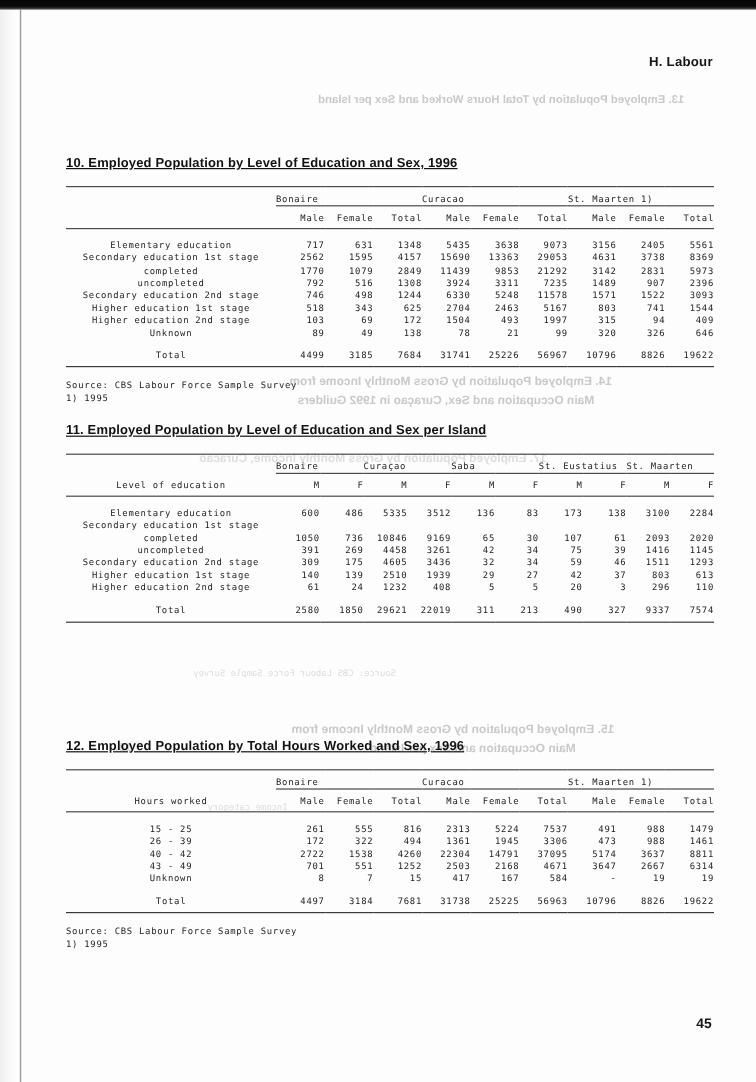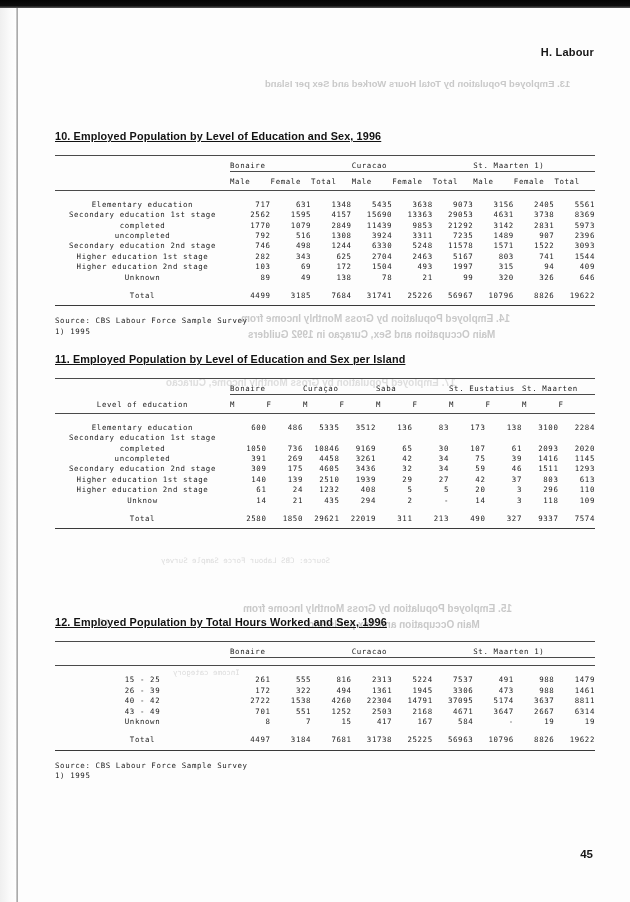--- a/index.html
+++ b/index.html
@@ -135,21 +135,21 @@
   
   .rule-row td { height: 1px; padding: 0; line-height: 0; font-size: 0; }
   .rule-full { border-top: 1px solid #4a4a4a; }
   .rule-grp  { border-top: 1px solid #4a4a4a; }
   .rule-thick { border-top: 1.6px solid #3a3a3a; }
   .spacer-sm td { height: 4px; line-height: 0; font-size: 0; }
   .spacer-md td { height: 8px; line-height: 0; font-size: 0; }
   .spacer-xs td { height: 2px; line-height: 0; font-size: 0; }
 
   .grp-head { text-align: left; padding-bottom: 1px; }
-  .col-head { padding-right: 3px; }
+  .col-head { text-align: right; padding-right: 3px; }
   .indent { padding-left: 16px; }
 
   .source {
     font-family: "DejaVu Sans Mono", monospace;
     font-size: 7.4px;
     letter-spacing: 0.62px;
     color: #1c1c1c;
     line-height: 10.4px;
     margin-top: 9px;
     white-space: pre-line;
@@ -290,21 +290,21 @@
             <td class="num">1244</td>
             <td class="num">6330</td>
             <td class="num">5248</td>
             <td class="num">11578</td>
             <td class="num">1571</td>
             <td class="num">1522</td>
             <td class="num">3093</td>
           </tr>
           <tr>
             <td class="lbl">Higher education 1st stage</td>
-            <td class="num">282</td>
+            <td class="num">518</td>
             <td class="num">343</td>
             <td class="num">625</td>
             <td class="num">2704</td>
             <td class="num">2463</td>
             <td class="num">5167</td>
             <td class="num">803</td>
             <td class="num">741</td>
             <td class="num">1544</td>
           </tr>
           <tr>
@@ -506,33 +506,20 @@
             <td class="num">24</td>
             <td class="num">1232</td>
             <td class="num">408</td>
             <td class="num">5</td>
             <td class="num">5</td>
             <td class="num">20</td>
             <td class="num">3</td>
             <td class="num">296</td>
             <td class="num">110</td>
           </tr>
-          <tr>
-            <td class="lbl">Unknow</td>
-            <td class="num">14</td>
-            <td class="num">21</td>
-            <td class="num">435</td>
-            <td class="num">294</td>
-            <td class="num">2</td>
-            <td class="num">-</td>
-            <td class="num">14</td>
-            <td class="num">3</td>
-            <td class="num">118</td>
-            <td class="num">109</td>
-          </tr>
           <tr class="spacer-md">
             <td colspan="11"></td>
           </tr>
           <tr>
             <td class="lbl">Total</td>
             <td class="num">2580</td>
             <td class="num">1850</td>
             <td class="num">29621</td>
             <td class="num">22019</td>
             <td class="num">311</td>
@@ -582,20 +569,32 @@
           </tr>
           <tr class="rule-row">
             <td colspan="1"></td>
             <td colspan="3" class="rule-grp"></td>
             <td colspan="3" class="rule-grp"></td>
             <td colspan="3" class="rule-grp"></td>
           </tr>
           <tr class="spacer-sm">
             <td colspan="10"></td>
           </tr>
+          <tr>
+            <td class="lbl">Hours worked</td>
+            <td class="col-head">Male</td>
+            <td class="col-head">Female</td>
+            <td class="col-head">Total</td>
+            <td class="col-head">Male</td>
+            <td class="col-head">Female</td>
+            <td class="col-head">Total</td>
+            <td class="col-head">Male</td>
+            <td class="col-head">Female</td>
+            <td class="col-head">Total</td>
+          </tr>
           <tr class="spacer-xs">
             <td colspan="10"></td>
           </tr>
           <tr class="rule-row">
             <td colspan="10" class="rule-full"></td>
           </tr>
           <tr class="spacer-md">
             <td colspan="10"></td>
           </tr>
           <tr>

